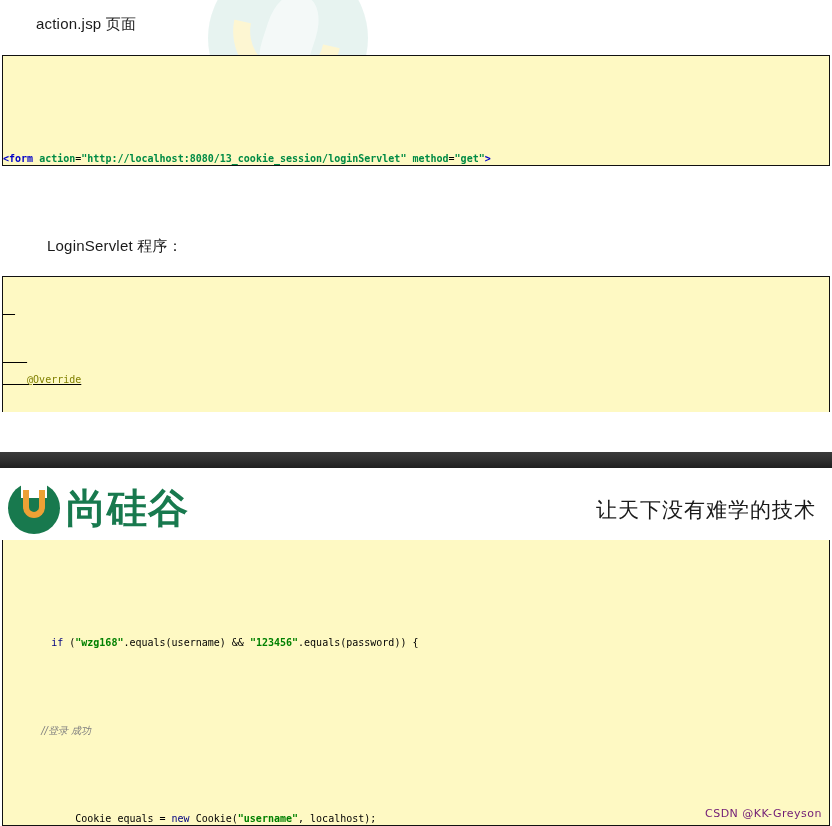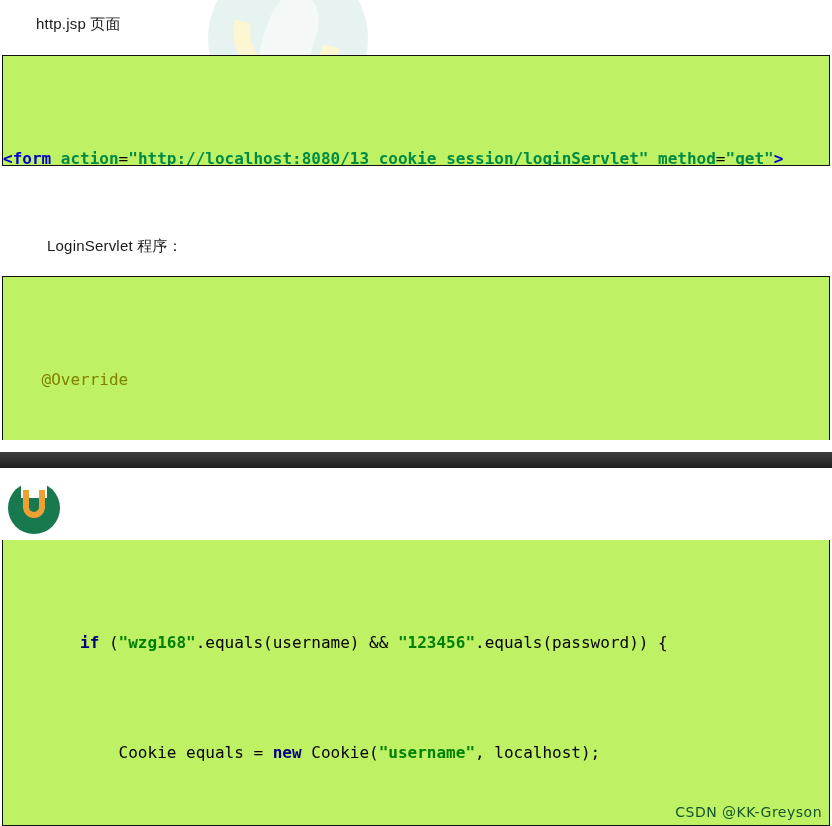--- a/index.html
+++ b/index.html
@@ -62,42 +62,42 @@
     line-height: 20px;
     letter-spacing: .2px;
     color: #1a1a1a;
     white-space: nowrap;
   }
 
   
   .codeblock {
     position: absolute;
     box-sizing: border-box;
-    background: #bef264;
+    background: #fef9c3;
     border: 1px solid #111;
     font-family: "DejaVu Sans Mono", "Liberation Mono", monospace;
-    font-size: 16px;
+    font-size: 10px;
     line-height: 22px;
     white-space: pre;
     color: #000;
     overflow: hidden;
   }
   .codeblock.clipped-bottom { border-bottom: none; }
   .codeblock.clipped-top { border-top: none; }
   .cb-inner { padding: 4px 0 4px 0; }
   .ln { display: block; height: 22px; }
 
   
   .t-tag      { color: #0000c8; font-weight: bold; }   
   .t-attr     { color: #008b45; font-weight: bold; }   
   .t-str      { color: #008b45; font-weight: bold; }   
   .t-plain    { color: #000000; }
   .t-punct    { color: #000000; }
   .t-anno     { color: #808000; }                      
-  .t-kw       { color: #000080; font-weight: bold; }   
+  .t-kw       { color: #000080; font-weight: normal; }   
   .t-jstr     { color: #008000; font-weight: bold; }
   .t-comment  { color: #808080; font-style: italic; }
   .t-cn       { font-family: "DejaVu Sans", "Liberation Sans", sans-serif; }
 
   
   .page-break-bar {
     position: absolute;
     left: 0;
     width: 832px;
     height: 16px;
@@ -161,50 +161,50 @@
     letter-spacing: 1px;
     white-space: nowrap;
   }
 
   
   .csdn-watermark {
     position: absolute;
     right: 10px;
     bottom: 6px;
     font-family: "DejaVu Sans", "Liberation Sans", sans-serif;
-    font-size: 14px;
-    color: #14532d;
+    font-size: 11px;
+    color: #701a75;
     letter-spacing: .5px;
     white-space: nowrap;
   }
 </style>
 </head>
 <body>
 
 <div class="top-watermark"></div>
 
-<div class="caption" style="left:36px; top:14px;">http.jsp 页面</div>
+<div class="caption" style="left:36px; top:14px;">action.jsp 页面</div>
 
 <div class="codeblock" style="left:2px; top:55px; width:828px; height:111px;">
   <div class="cb-inner">
     <span class="ln"><span class="t-tag">&lt;form</span><span class="t-plain"> </span><span class="t-attr">action</span><span class="t-punct">=</span><span class="t-str">"http://localhost:8080/13_cookie_session/loginServlet"</span><span class="t-plain"> </span><span class="t-attr">method</span><span class="t-punct">=</span><span class="t-str">"get"</span><span class="t-tag">&gt;</span></span>
 
     
 
     
 
     
 
     
   </div>
 </div>
 
 <div class="caption" style="left:47px; top:236px;">LoginServlet 程序：</div>
 
-<div class="codeblock clipped-bottom" style="left:2px; top:276px; width:828px; height:164px;">
+<div class="codeblock clipped-bottom" style="left:2px; top:276px; width:828px; height:136px;text-decoration:underline;">
   <div class="cb-inner">
     <span class="ln"><span class="t-anno">    @Override</span></span>
 
     
 
     
 
     
 
     
@@ -212,27 +212,30 @@
 </div>
 
 <div class="page-break-bar" style="top:452px;"></div>
 
 <div class="brand-row">
   <div class="brand-logo">
     <span class="logo-mark">
       <span class="ring"></span>
       <span class="u"></span>
     </span>
-  </div>
+    <span class="brand-name">尚硅谷</span>
+  </div>
+  <div class="brand-tagline">让天下没有难学的技术</div>
 </div>
 
 <div class="codeblock clipped-top" style="left:2px; top:540px; width:828px; height:286px;">
   <div class="cb-inner">
     <span class="ln"><span class="t-plain">        </span><span class="t-kw">if</span><span class="t-plain"> (</span><span class="t-jstr">"wzg168"</span><span class="t-plain">.equals(username) &amp;&amp; </span><span class="t-jstr">"123456"</span><span class="t-plain">.equals(password)) {</span></span>
 
+    <span class="ln"><span class="t-comment t-cn">            //登录 成功</span></span>
 
     <span class="ln"><span class="t-plain">            Cookie equals = </span><span class="t-kw">new</span><span class="t-plain"> Cookie(</span><span class="t-jstr">"username"</span><span class="t-plain">, localhost);</span></span>
 
     
 
     
 
     
 
     

